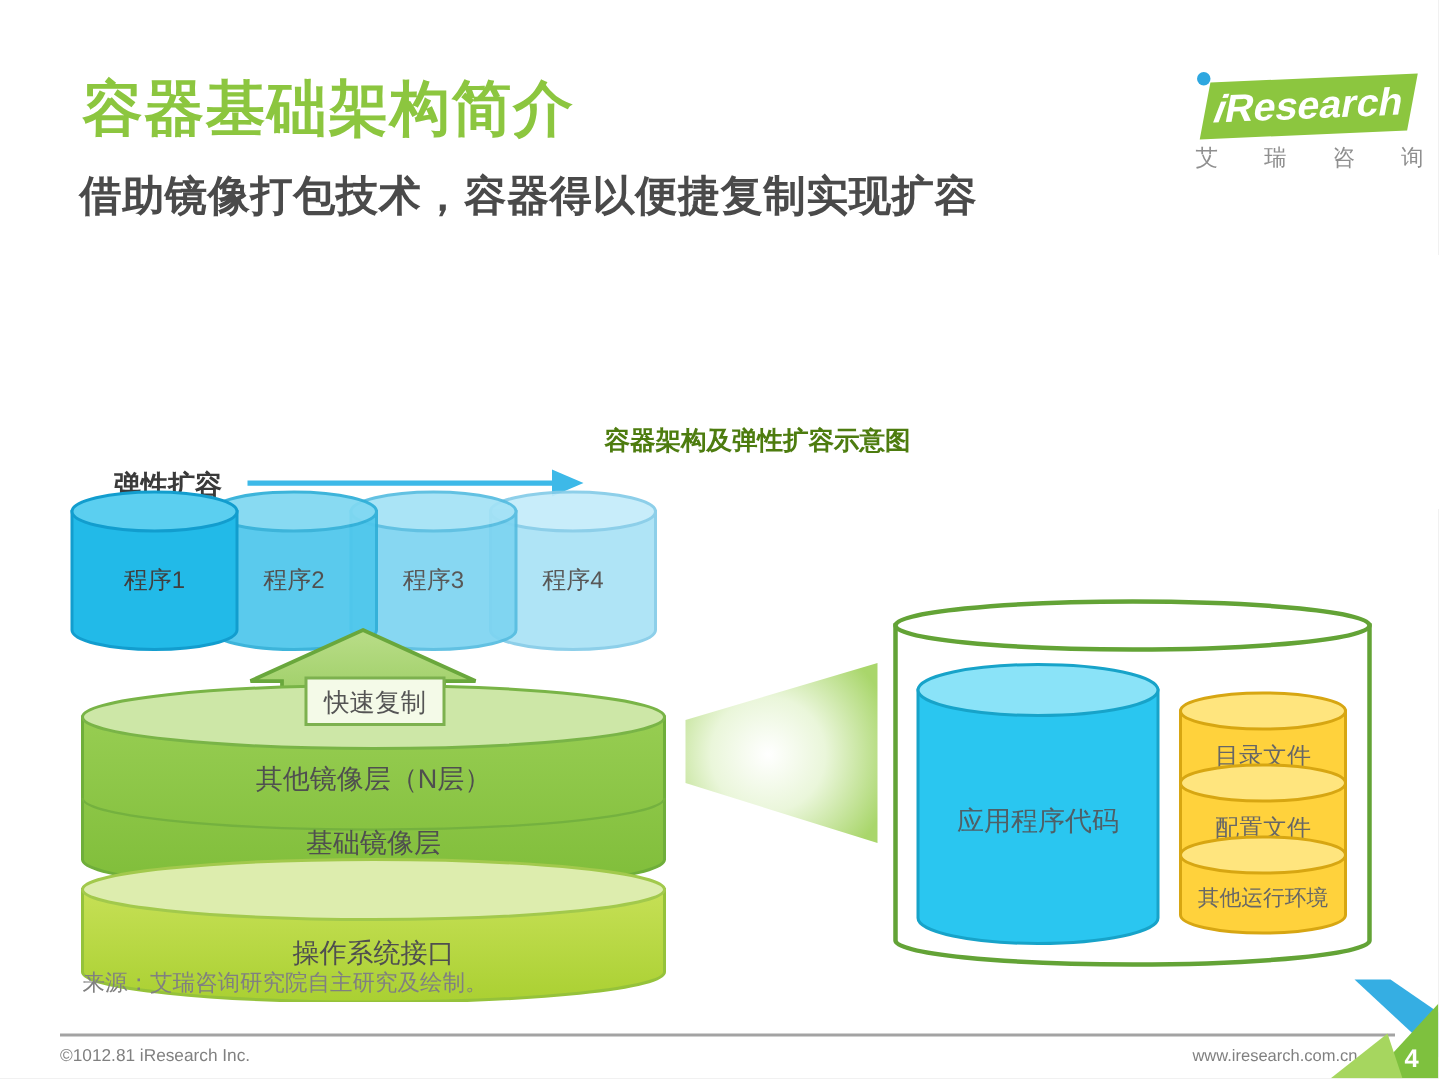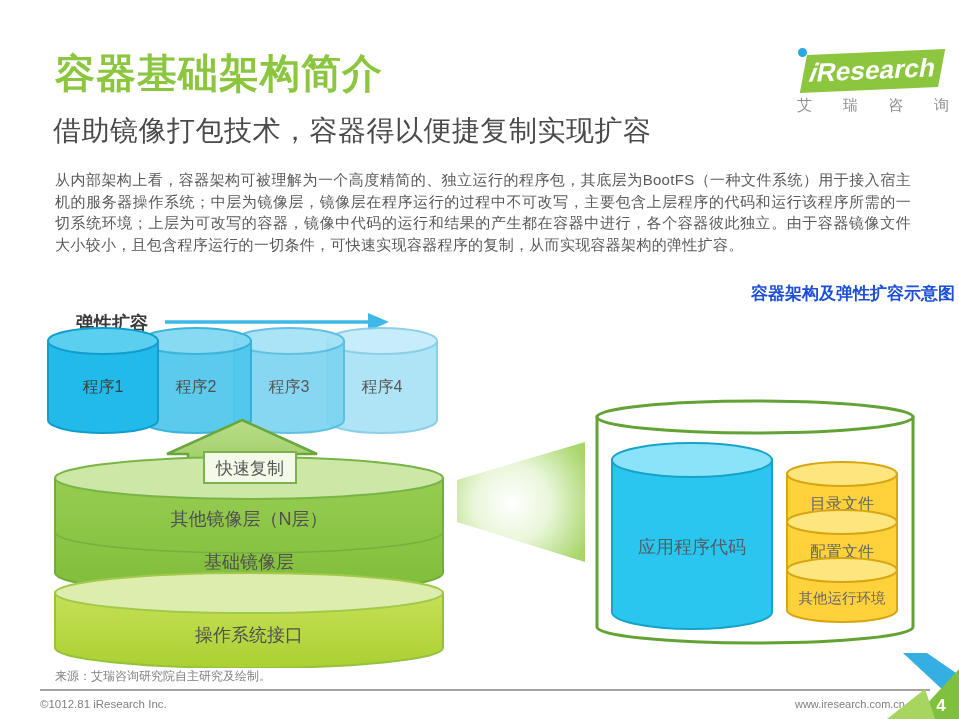--- a/index.html
+++ b/index.html
@@ -9,31 +9,31 @@
     position:relative; width:959px; height:719px; margin:0 auto;
     background:#ffffff; overflow:hidden;
   }
   .title {
     position:absolute; left:55px; top:50px;
     font-size:40px; font-weight:bold; color:#8cc63f; letter-spacing:1px;
     line-height:46px; white-space:nowrap;
   }
   .subtitle {
     position:absolute; left:53px; top:112px;
-    font-size:28px; font-weight:normal; color:#4a4a4a; letter-spacing:0.5px;
+    font-size:28px; font-weight:bold; color:#4a4a4a; letter-spacing:0.5px;
     line-height:38px; white-space:nowrap;
   }
   .body-text {
     position:absolute; left:55px; top:169px; width:856px;
     font-size:15px; line-height:21.5px; color:#595959;
     text-align:justify; letter-spacing:0.3px;
   }
   .diagram-title {
     position:absolute; left:55px; top:282px; width:900px;
-    text-align:right; font-size:17px; font-weight:bold; color:#1d4ed8;
+    text-align:center; font-size:17px; font-weight:bold; color:#4d7c0f;
   }
   .diagram-svg { position:absolute; left:0; top:308px; }
   .diagram-svg text { font-family:"Liberation Sans","DejaVu Sans",sans-serif; }
 
   
   .logo { position:absolute; right:8px; top:46px; width:160px; height:70px; }
   .logo-box {
     position:absolute; left:13px; top:6px; width:137px; height:38px;
     background:#8cc63f; transform:skewX(-13deg) rotate(-2.5deg);
     color:#ffffff; font-size:26px; font-weight:bold; line-height:37px;
@@ -45,22 +45,22 @@
     border-radius:50%; background:#2ea7e0;
   }
   .logo-cn {
     position:absolute; left:6px; top:50px; width:152px;
     display:flex; justify-content:space-between;
     font-size:15px; color:#8f8f8f;
   }
 
   
   .source {
-    position:absolute; left:55px; top:668px;
-    font-size:12px; color:#808080;
+    position:absolute; left:55px; top:646px;
+    font-size:15px; color:#808080;
   }
   .divider {
     position:absolute; left:40px; top:689px; width:890px; height:2px;
     background:#a3a3a3;
   }
   .copyright {
     position:absolute; left:40px; top:698px;
     font-size:11.5px; color:#808080;
   }
   .site-url {
@@ -82,21 +82,20 @@
     <div class="logo-cn">
       <span>艾</span>
       <span>瑞</span>
       <span>咨</span>
       <span>询</span>
     </div>
   </div>
 
   <div class="subtitle">借助镜像打包技术，容器得以便捷复制实现扩容</div>
 
-  <p class="body-text">从内部架构上看，容器架构可被理解为一个高度精简的、独立运行的程序包，其底层为BootFS（一种文件系统）用于接入宿主机的服务器操作系统；中层为镜像层，镜像层在程序运行的过程中不可改写，主要包含上层程序的代码和运行该程序所需的一切系统环境；上层为可改写的容器，镜像中代码的运行和结果的产生都在容器中进行，各个容器彼此独立。由于容器镜像文件大小较小，且包含程序运行的一切条件，可快速实现容器程序的复制，从而实现容器架构的弹性扩容。</p>
 
   <div class="diagram-title">容器架构及弹性扩容示意图</div>
 
   <svg class="diagram-svg" width="959" height="360" viewBox="0 0 959 360">
     <defs>
       <linearGradient id="gradArrow" x1="0" y1="0" x2="0" y2="1">
         <stop offset="0" stop-color="#b9dd88"></stop>
           <stop offset="1" stop-color="#8fc653"></stop>
       </linearGradient>
       <linearGradient id="gradGreenBody" x1="0" y1="0" x2="0" y2="1">

